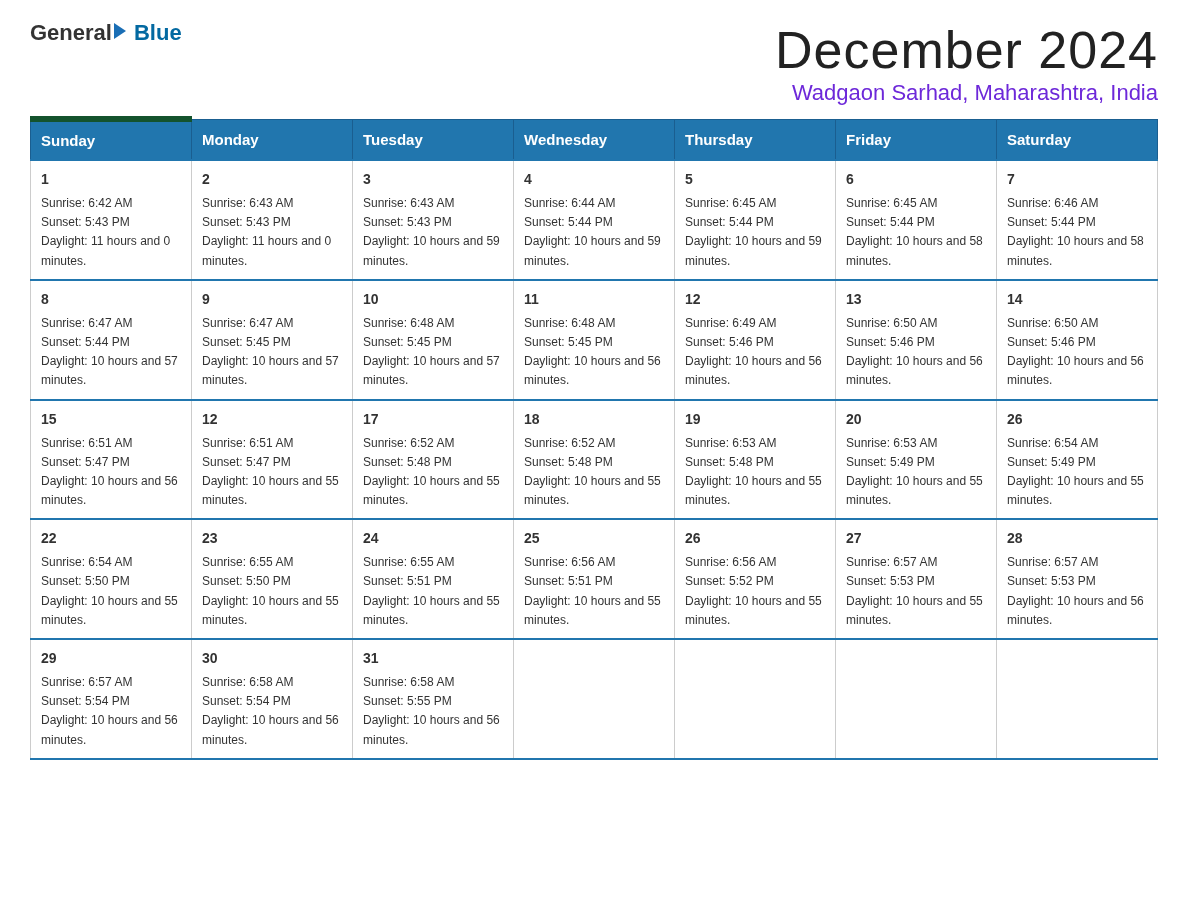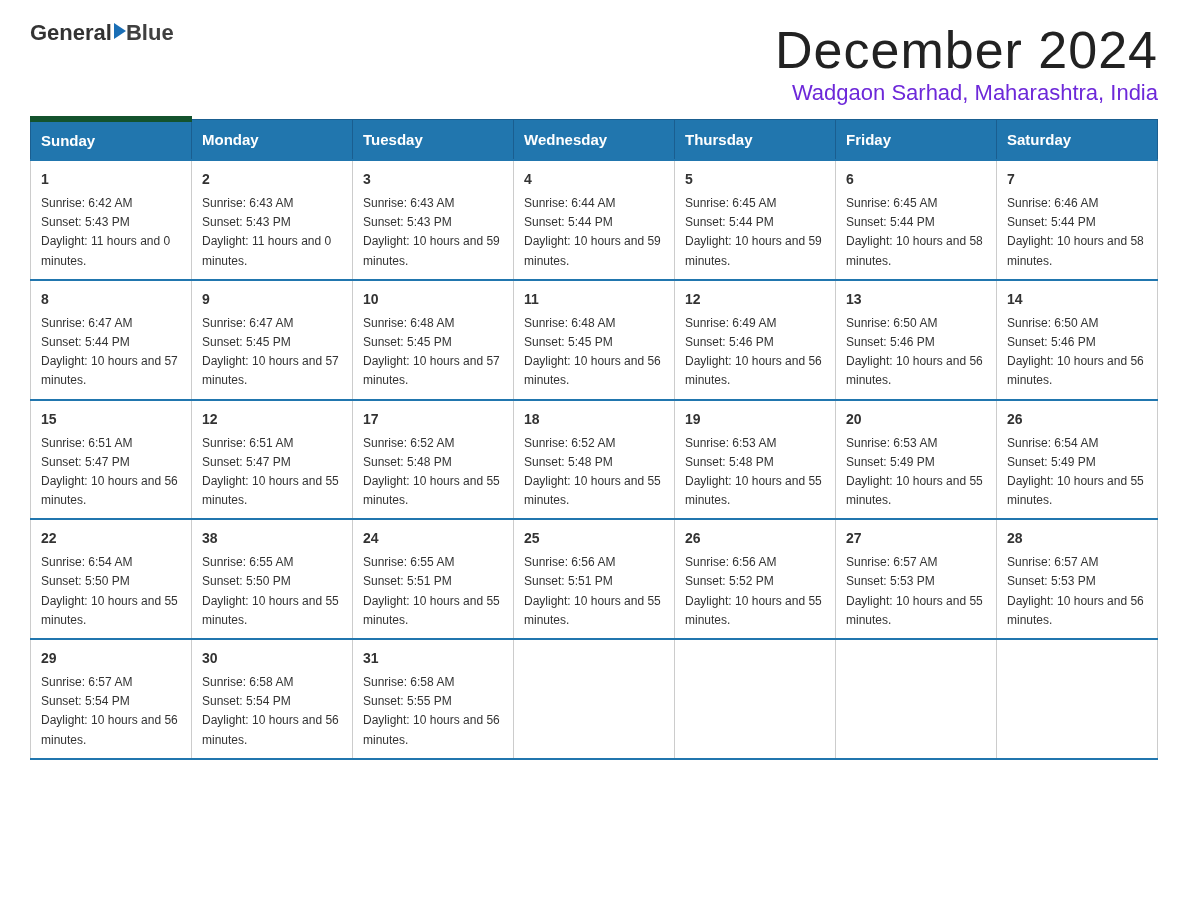--- a/index.html
+++ b/index.html
@@ -35,22 +35,22 @@
       display: flex;
       flex-direction: row;
     }
     .logo-line1 {
       display: flex;
       align-items: center;
     }
     .logo-line2 {
       font-size: 22px;
       font-weight: bold;
-      color: #404040;
-      margin-left: 0;
+      color: #0369a1;
+      margin-left: 8px;
     }
     .title-block {
       text-align: right;
     }
     .main-title {
       font-size: 52px;
       font-weight: 300;
       color: #222;
       letter-spacing: 1px;
     }
@@ -163,21 +163,21 @@
         <td><span class="day-num">15</span><span class="day-info">Sunrise: 6:51 AM<br>Sunset: 5:47 PM<br>Daylight: 10 hours and 56 minutes.</span></td>
         <td><span class="day-num">12</span><span class="day-info">Sunrise: 6:51 AM<br>Sunset: 5:47 PM<br>Daylight: 10 hours and 55 minutes.</span></td>
         <td><span class="day-num">17</span><span class="day-info">Sunrise: 6:52 AM<br>Sunset: 5:48 PM<br>Daylight: 10 hours and 55 minutes.</span></td>
         <td><span class="day-num">18</span><span class="day-info">Sunrise: 6:52 AM<br>Sunset: 5:48 PM<br>Daylight: 10 hours and 55 minutes.</span></td>
         <td><span class="day-num">19</span><span class="day-info">Sunrise: 6:53 AM<br>Sunset: 5:48 PM<br>Daylight: 10 hours and 55 minutes.</span></td>
         <td><span class="day-num">20</span><span class="day-info">Sunrise: 6:53 AM<br>Sunset: 5:49 PM<br>Daylight: 10 hours and 55 minutes.</span></td>
         <td><span class="day-num">26</span><span class="day-info">Sunrise: 6:54 AM<br>Sunset: 5:49 PM<br>Daylight: 10 hours and 55 minutes.</span></td>
       </tr>
       <tr>
         <td><span class="day-num">22</span><span class="day-info">Sunrise: 6:54 AM<br>Sunset: 5:50 PM<br>Daylight: 10 hours and 55 minutes.</span></td>
-        <td><span class="day-num">38</span><span class="day-info">Sunrise: 6:55 AM<br>Sunset: 5:50 PM<br>Daylight: 10 hours and 55 minutes.</span></td>
+        <td><span class="day-num">23</span><span class="day-info">Sunrise: 6:55 AM<br>Sunset: 5:50 PM<br>Daylight: 10 hours and 55 minutes.</span></td>
         <td><span class="day-num">24</span><span class="day-info">Sunrise: 6:55 AM<br>Sunset: 5:51 PM<br>Daylight: 10 hours and 55 minutes.</span></td>
         <td><span class="day-num">25</span><span class="day-info">Sunrise: 6:56 AM<br>Sunset: 5:51 PM<br>Daylight: 10 hours and 55 minutes.</span></td>
         <td><span class="day-num">26</span><span class="day-info">Sunrise: 6:56 AM<br>Sunset: 5:52 PM<br>Daylight: 10 hours and 55 minutes.</span></td>
         <td><span class="day-num">27</span><span class="day-info">Sunrise: 6:57 AM<br>Sunset: 5:53 PM<br>Daylight: 10 hours and 55 minutes.</span></td>
         <td><span class="day-num">28</span><span class="day-info">Sunrise: 6:57 AM<br>Sunset: 5:53 PM<br>Daylight: 10 hours and 56 minutes.</span></td>
       </tr>
       <tr>
         <td><span class="day-num">29</span><span class="day-info">Sunrise: 6:57 AM<br>Sunset: 5:54 PM<br>Daylight: 10 hours and 56 minutes.</span></td>
         <td><span class="day-num">30</span><span class="day-info">Sunrise: 6:58 AM<br>Sunset: 5:54 PM<br>Daylight: 10 hours and 56 minutes.</span></td>
         <td><span class="day-num">31</span><span class="day-info">Sunrise: 6:58 AM<br>Sunset: 5:55 PM<br>Daylight: 10 hours and 56 minutes.</span></td>

